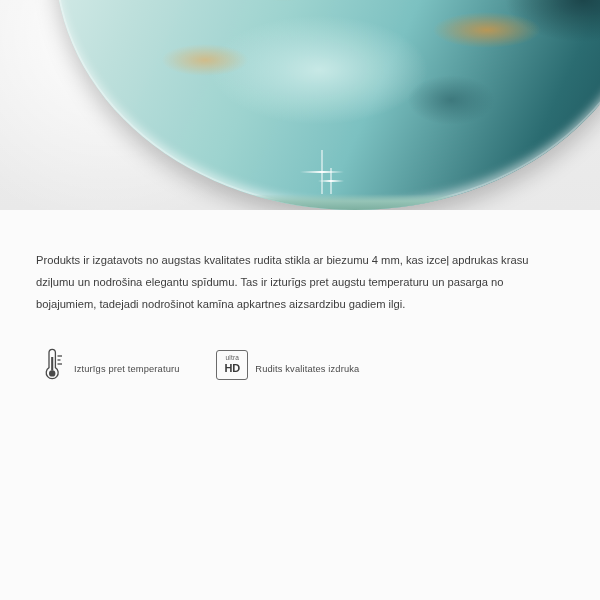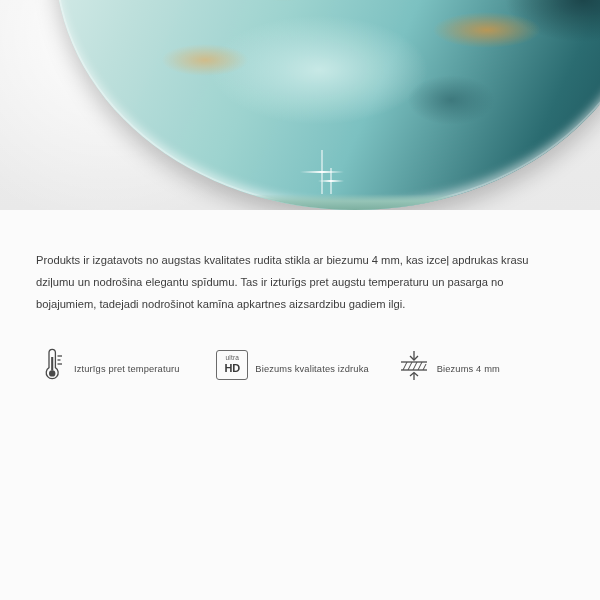--- a/index.html
+++ b/index.html
@@ -210,35 +210,21 @@
       <span class="feat-label">Izturīgs pret temperaturu</span>
     </div>
 
     <div class="feature">
       <span class="feat-icon">
         <span class="hd-badge">
           <span class="t1">ultra</span>
           <span class="t2">HD</span>
         </span>
       </span>
-      <span class="feat-label">Biezums kvalitates izdruka</span>
+      <span class="feat-label">Rudits kvalitates izdruka</span>
     </div>
 
 
 
 
-    <div class="feature">
-      <span class="feat-icon">
-        <svg width="34" height="32" viewBox="0 0 34 32" fill="none" stroke="#4a4a4a" stroke-width="1.3">
-          <line x1="17" y1="2" x2="17" y2="10"></line>
-          <polyline points="13,7 17,11 21,7"></polyline>
-          <line x1="4" y1="13" x2="30" y2="13"></line>
-          <line x1="4" y1="21" x2="30" y2="21"></line>
-          <path d="M6 21l4-8M11 21l4-8M16 21l4-8M21 21l4-8M26 21l3-6" stroke-width="1"></path>
-          <line x1="17" y1="24" x2="17" y2="31"></line>
-          <polyline points="13,27 17,23.5 21,27"></polyline>
-        </svg>
-      </span>
-      <span class="feat-label">Biezums 4 mm</span>
-    </div>
 
   </div>
 </div>
 
 </body></html>

